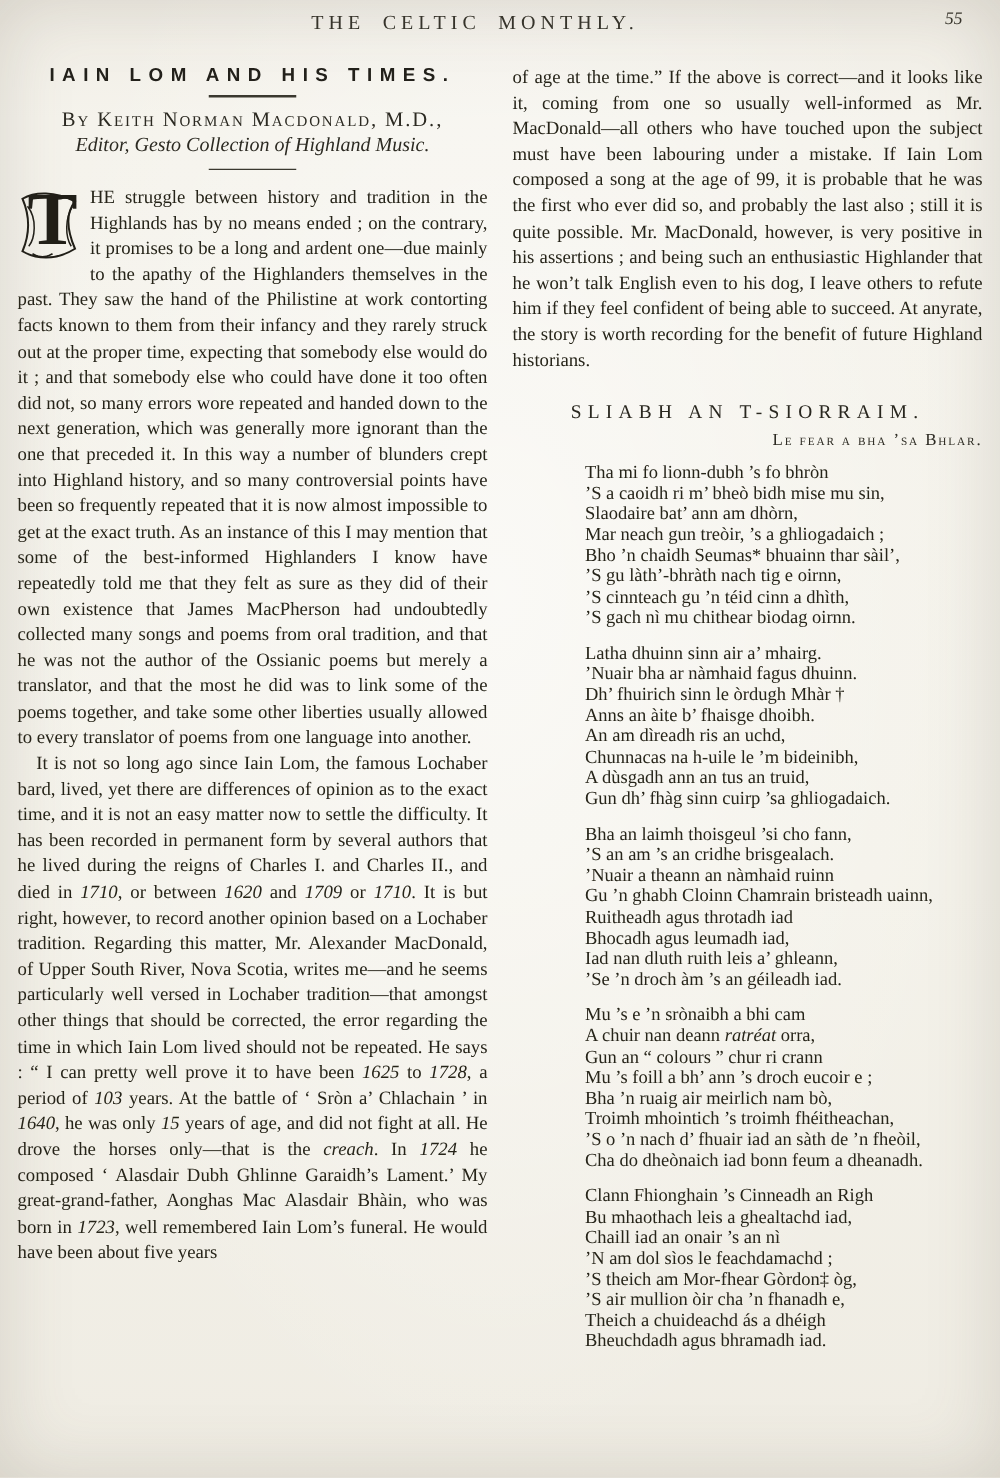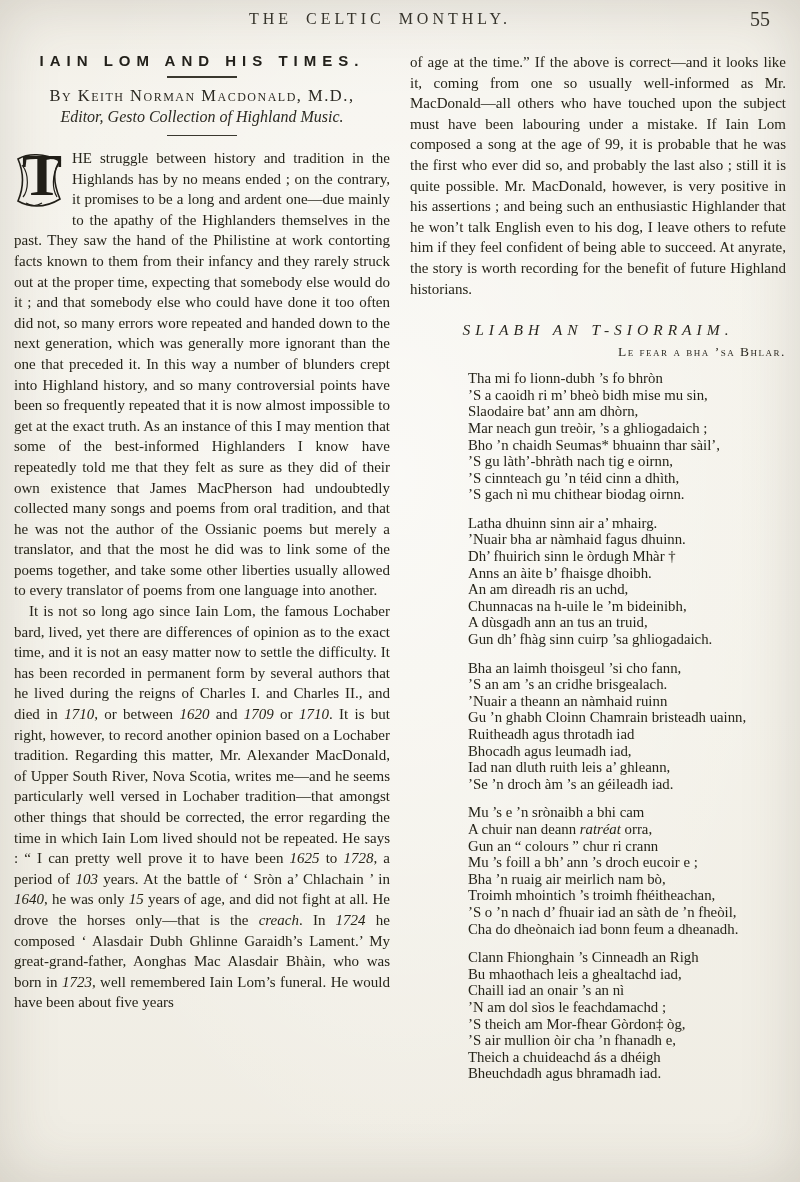--- a/index.html
+++ b/index.html
@@ -26,21 +26,21 @@
   
   .header { position: relative; height: 30px; margin-bottom: 2px; }
   .journal-title {
     position: absolute; left: 0; right: 40px; top: 4px;
     text-align: center;
     font-size: 16px; letter-spacing: 4px; word-spacing: 6px;
     color: #35332b;
   }
   .page-number {
     position: absolute; right: 16px; top: 2px;
-    font-size: 20px; color: #35332b;
+    font-size: 14px; color: #35332b; font-style: italic;
   }
   
   .columns { display: flex; gap: 20px; }
   .col { flex: 1 1 0; min-width: 0; }
   
   .article-title {
     margin: 14px 0 0 0;
     text-align: center;
     font-family: "Liberation Sans", "DejaVu Sans", sans-serif;
     font-weight: bold;
@@ -80,21 +80,20 @@
     color: #211f18;
   }
   .dropcap svg { position: absolute; left: 0; top: 0; }
   
   .song-title {
     margin: 22px 0 0 0;
     text-align: center;
     font-weight: normal;
     font-size: 15.5px; letter-spacing: 5px;
     color: #29271f;
-    font-style: italic;
   }
   .song-subtitle {
     text-align: right;
     font-variant: small-caps;
     font-size: 13.5px; letter-spacing: 1.5px;
     margin: 5px 0 10px 0;
     color: #2c2a22;
   }
   .stanza { margin: 0 0 12px 0; padding-left: 58px; }
   .verse-line {

